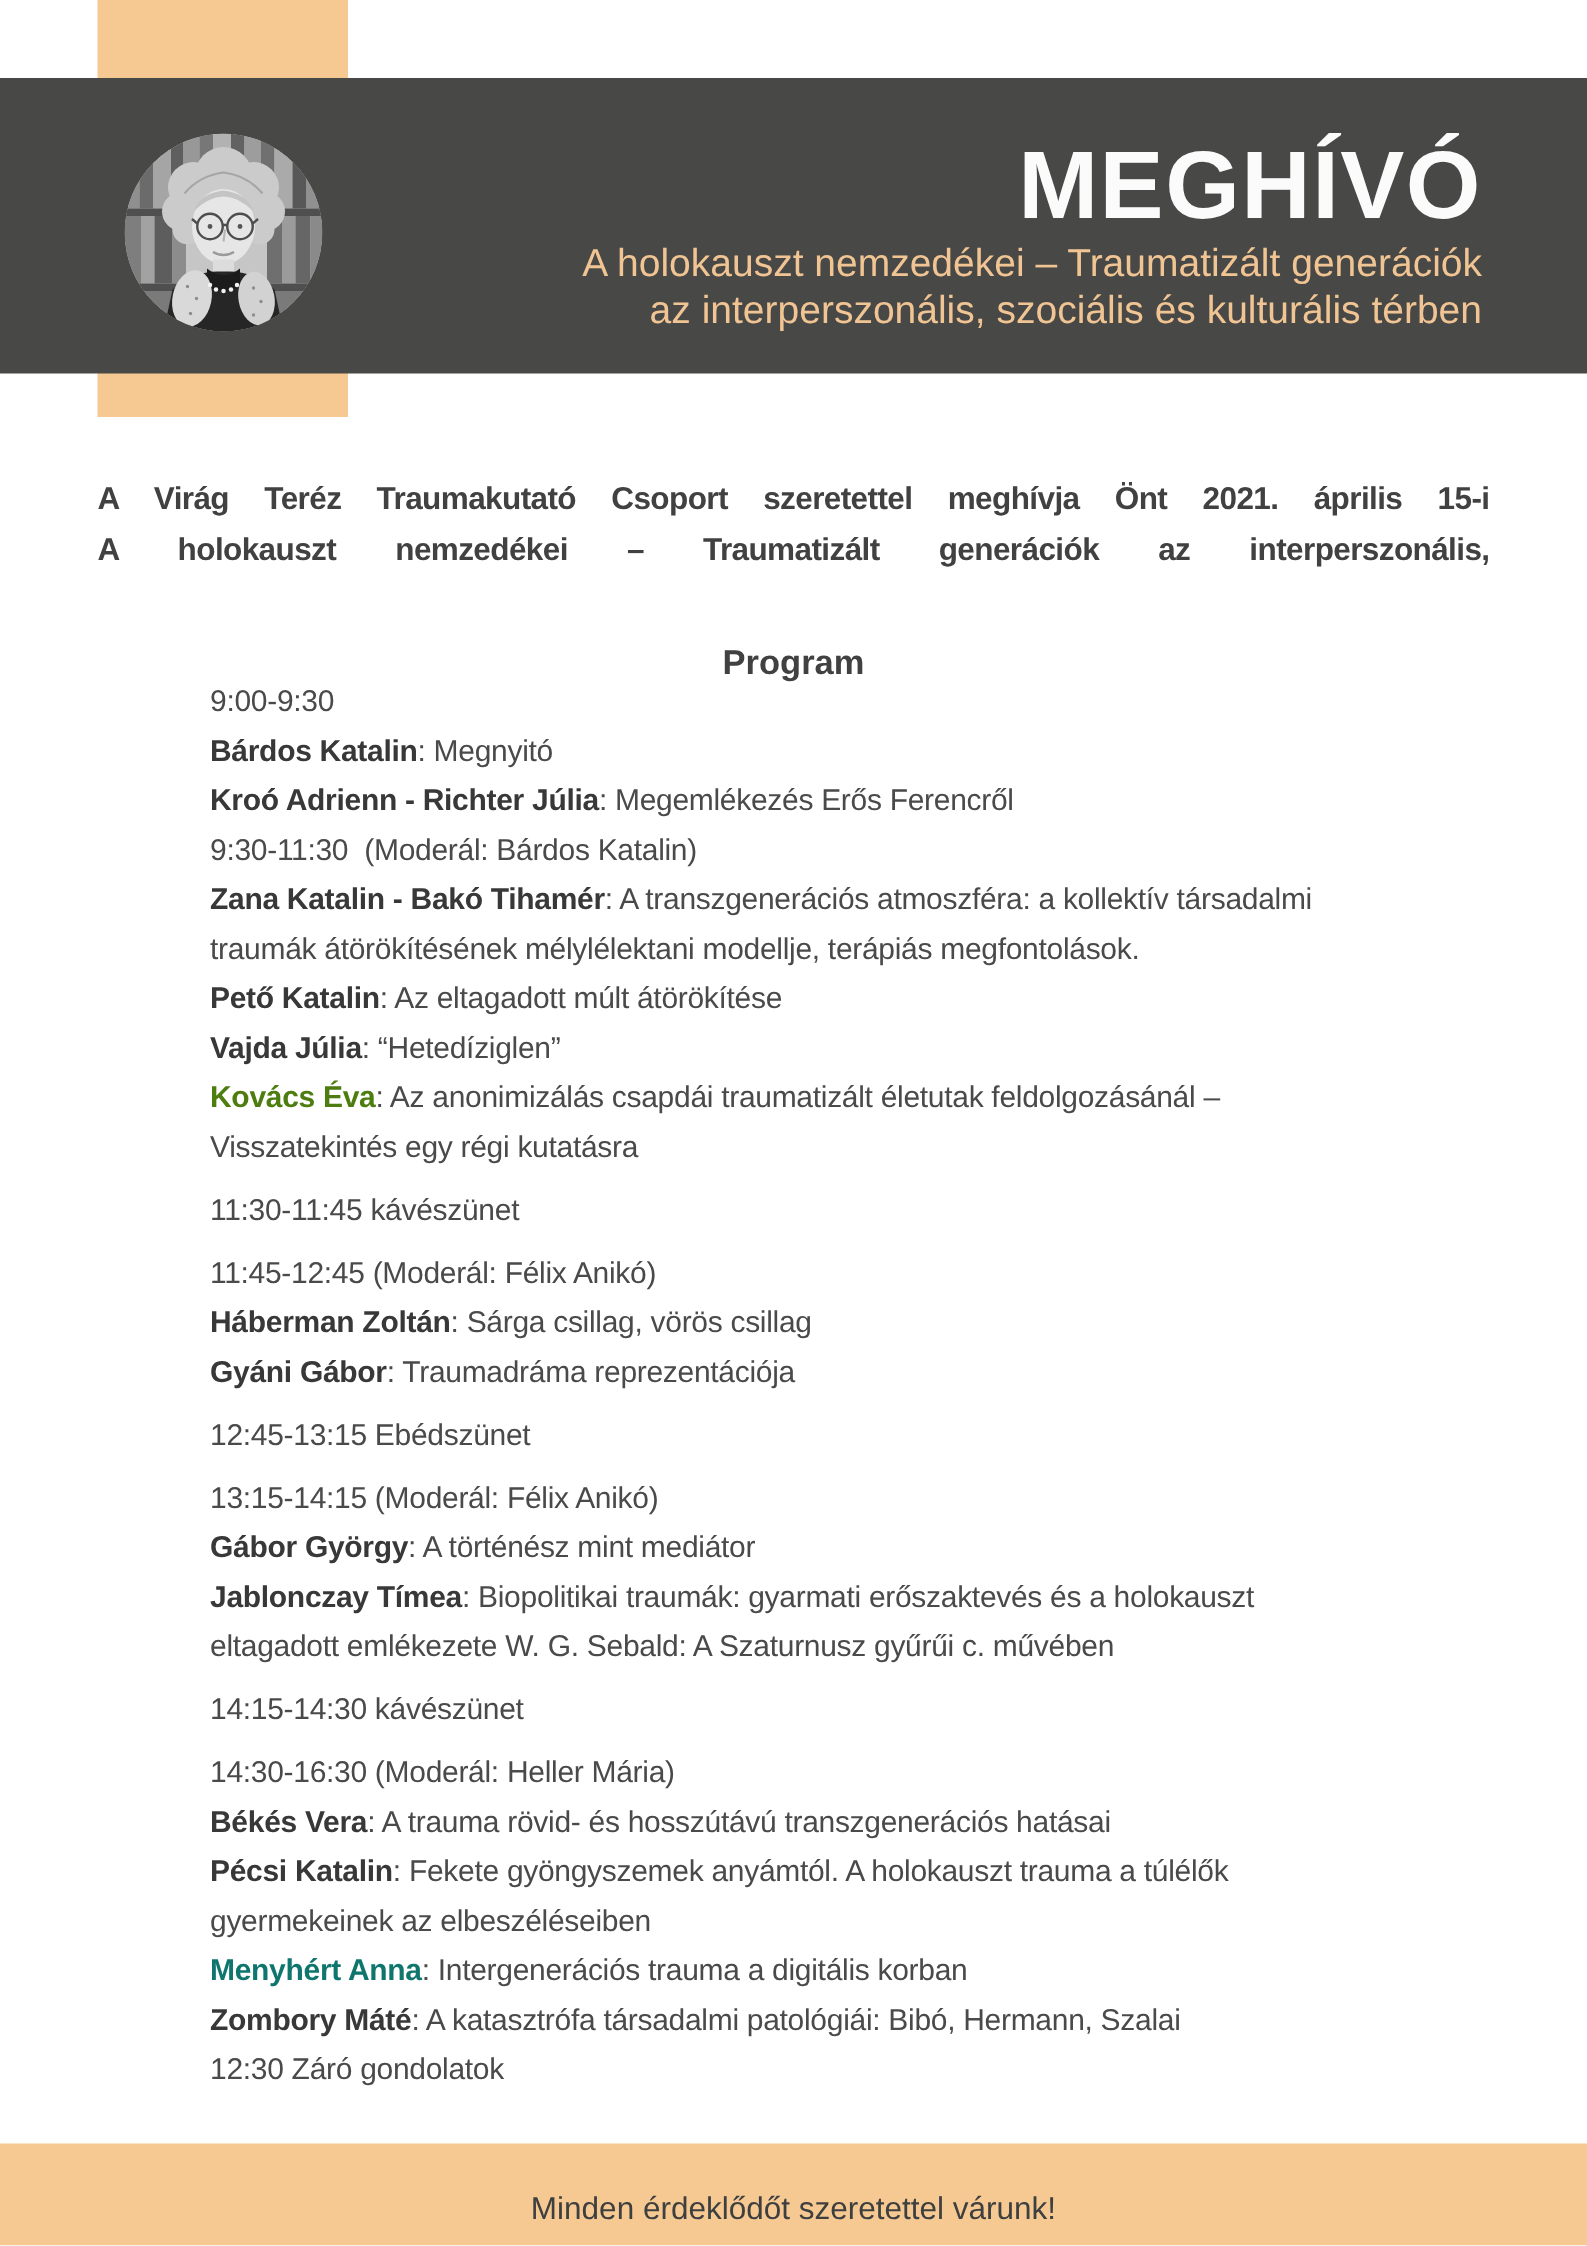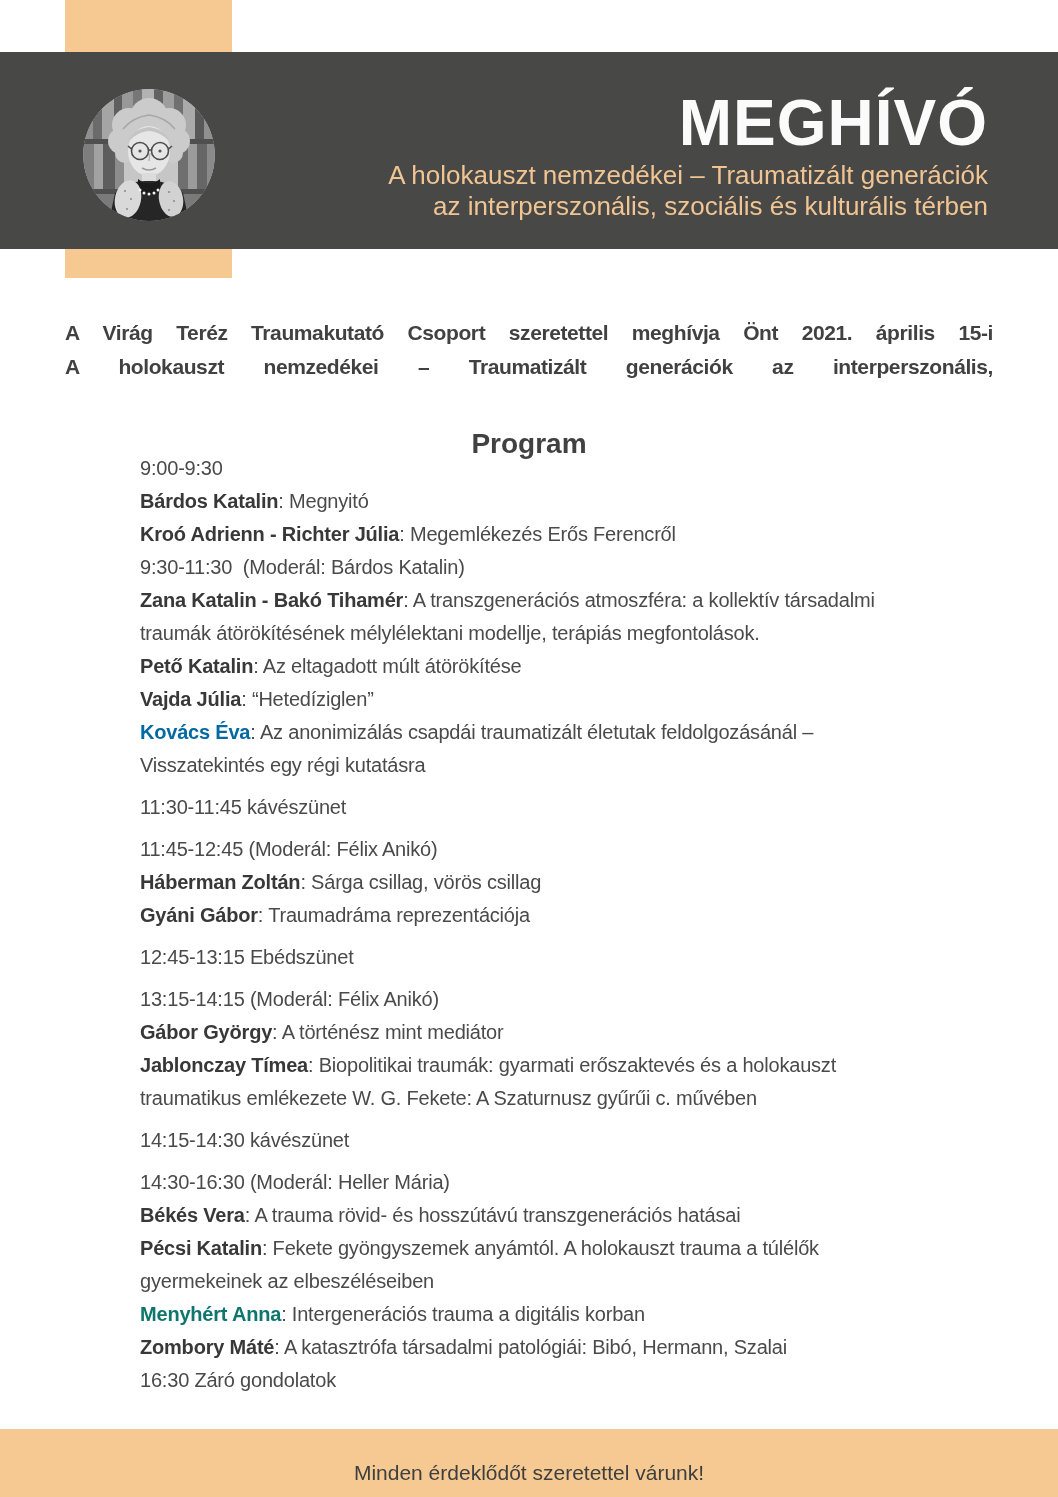--- a/index.html
+++ b/index.html
@@ -21,21 +21,21 @@
   }
   .subtitle{margin-top:10px;font-size:26px;line-height:31px;}
   .intro{
     position:absolute;left:65px;top:316px;width:928px;
     font-weight:bold;font-size:21px;line-height:34px;letter-spacing:-0.4px;
   }
   .intro-line{white-space:nowrap;}
   .intro-line.stretch{text-align:justify;text-align-last:justify;}
   .prog-heading{
     position:absolute;left:65px;top:428px;width:928px;text-align:center;
-    font-weight:bold;font-size:28px;
+    font-weight:bold;font-size:23px;
   }
   .program{
     position:absolute;left:140px;top:452px;width:923px;
     font-size:20px;line-height:33px;letter-spacing:-0.2px;
   }
   .prog-item{margin:0;white-space:pre-wrap;}
   .prog-item.spaced{margin-top:9px;}
   .prog-name{font-weight:bold;}
   .footer{
     position:absolute;left:0;top:1409px;width:1058px;height:88px;
@@ -160,38 +160,38 @@
 
   <div class="program" id="program" style="color: rgb(74, 74, 74);">
       <p class="prog-item"><span>9:00-9:30</span></p>
       <p class="prog-item"><b class="prog-name" style="color: rgb(56, 56, 56);">Bárdos Katalin</b><span>: Megnyitó</span></p>
       <p class="prog-item"><b class="prog-name" style="color: rgb(56, 56, 56);">Kroó Adrienn - Richter Júlia</b><span>: Megemlékezés Erős Ferencről</span></p>
       <p class="prog-item"><span>9:30-11:30  (Moderál: Bárdos Katalin)</span></p>
       <p class="prog-item"><b class="prog-name" style="color: rgb(56, 56, 56);">Zana Katalin - Bakó Tihamér</b><span>: A transzgenerációs atmoszféra: a kollektív társadalmi
 traumák átörökítésének mélylélektani modellje, terápiás megfontolások.</span></p>
       <p class="prog-item"><b class="prog-name" style="color: rgb(56, 56, 56);">Pető Katalin</b><span>: Az eltagadott múlt átörökítése</span></p>
       <p class="prog-item"><b class="prog-name" style="color: rgb(56, 56, 56);">Vajda Júlia</b><span>: “Hetedíziglen”</span></p>
-      <p class="prog-item"><b class="prog-name" style="color: #0369a1;">Kovács Éva</b><span>: Az anonimizálás csapdái traumatizált életutak feldolgozásánál –
+      <p class="prog-item"><b class="prog-name" style="color: #4d7c0f;">Kovács Éva</b><span>: Az anonimizálás csapdái traumatizált életutak feldolgozásánál –
 Visszatekintés egy régi kutatásra</span></p>
       <p class="prog-item spaced"><span>11:30-11:45 kávészünet</span></p>
       <p class="prog-item spaced"><span>11:45-12:45 (Moderál: Félix Anikó)</span></p>
       <p class="prog-item"><b class="prog-name" style="color: rgb(56, 56, 56);">Háberman Zoltán</b><span>: Sárga csillag, vörös csillag</span></p>
       <p class="prog-item"><b class="prog-name" style="color: rgb(56, 56, 56);">Gyáni Gábor</b><span>: Traumadráma reprezentációja</span></p>
       <p class="prog-item spaced"><span>12:45-13:15 Ebédszünet</span></p>
       <p class="prog-item spaced"><span>13:15-14:15 (Moderál: Félix Anikó)</span></p>
       <p class="prog-item"><b class="prog-name" style="color: rgb(56, 56, 56);">Gábor György</b><span>: A történész mint mediátor</span></p>
       <p class="prog-item"><b class="prog-name" style="color: rgb(56, 56, 56); text-align: center;">Jablonczay Tímea</b><span>: Biopolitikai traumák: gyarmati erőszaktevés és a holokauszt
-traumatikus emlékezete W. G. Fekete: A Szaturnusz gyűrűi c. művében</span></p>
+eltagadott emlékezete W. G. Sebald: A Szaturnusz gyűrűi c. művében</span></p>
       <p class="prog-item spaced"><span>14:15-14:30 kávészünet</span></p>
       <p class="prog-item spaced"><span>14:30-16:30 (Moderál: Heller Mária)</span></p>
       <p class="prog-item"><b class="prog-name" style="color: rgb(56, 56, 56);">Békés Vera</b><span>: A trauma rövid- és hosszútávú transzgenerációs hatásai</span></p>
       <p class="prog-item"><b class="prog-name" style="color: rgb(56, 56, 56);">Pécsi Katalin</b><span>: Fekete gyöngyszemek anyámtól. A holokauszt trauma a túlélők
 gyermekeinek az elbeszéléseiben</span></p>
       <p class="prog-item"><b class="prog-name" style="color: #0f766e;">Menyhért Anna</b><span>: Intergenerációs trauma a digitális korban</span></p>
       <p class="prog-item"><b class="prog-name" style="color: rgb(56, 56, 56);">Zombory Máté</b><span>: A katasztrófa társadalmi patológiái: Bibó, Hermann, Szalai</span></p>
-      <p class="prog-item"><span>16:30 Záró gondolatok</span></p>
+      <p class="prog-item"><span>12:30 Záró gondolatok</span></p>
     </div>
 
   <div class="footer" style="background: rgb(246, 201, 146);">
     <div class="footer-text" style="color: rgb(62, 63, 63);">Minden érdeklődőt szeretettel várunk!</div>
   </div>
 
 </div>
 
 </body></html>

